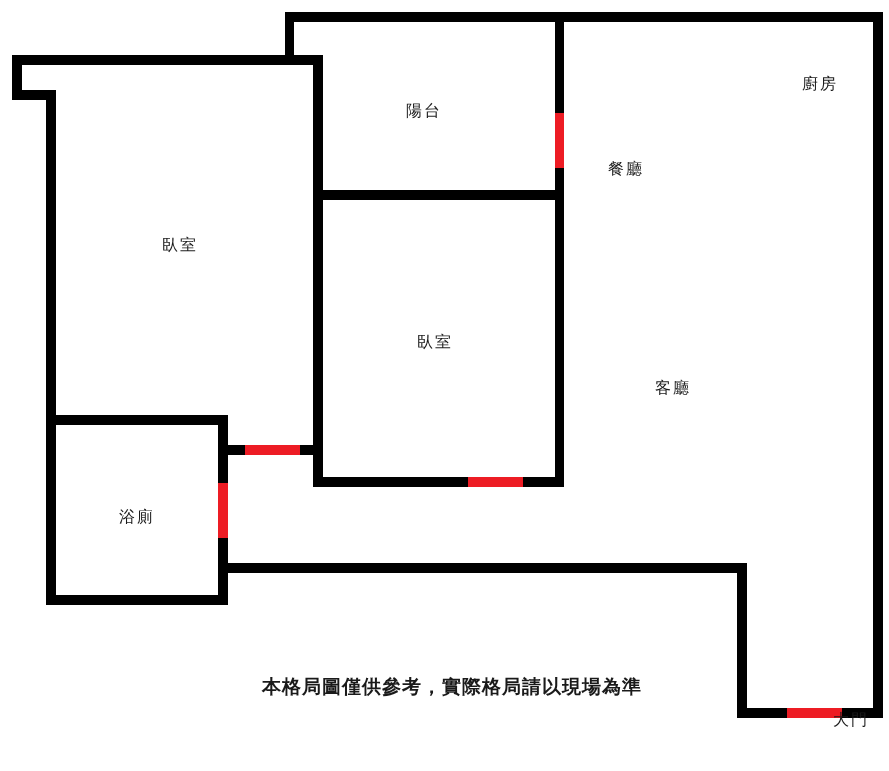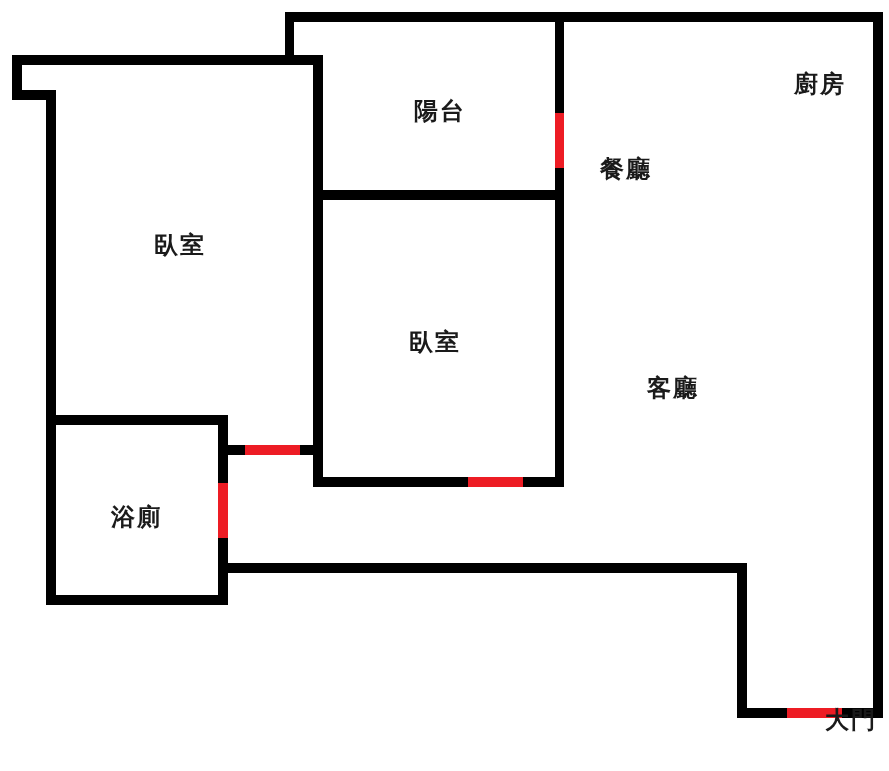--- a/index.html
+++ b/index.html
@@ -25,22 +25,22 @@
     position:absolute;
     background:var(--wall);
   }
   .door{
     position:absolute;
     background:var(--door);
   }
   .room-label{
     position:absolute;
     transform:translate(-50%,-50%);
-    font-size:24px;
-    font-weight:700;
+    font-size:16px;
+    font-weight:400;
     color:var(--text);
     letter-spacing:2px;
     white-space:nowrap;
     line-height:1;
   }
   .disclaimer{
     position:absolute;
     transform:translate(-50%,-50%);
     font-size:19px;
     font-weight:700;
@@ -83,23 +83,24 @@
   <div class="door" style="left:218px;top:483px;width:10px;height:55px"></div>
   <div class="wall" style="left:218px;top:538px;width:10px;height:67px"></div>
   <div class="wall" style="left:46px;top:595px;width:182px;height:10px"></div>
 
   <div class="wall" style="left:218px;top:563px;width:529px;height:10px"></div>
   <div class="wall" style="left:737px;top:563px;width:10px;height:155px"></div>
   <div class="wall" style="left:737px;top:708px;width:50px;height:10px"></div>
   <div class="door" style="left:787px;top:708px;width:55px;height:10px"></div>
   <div class="wall" style="left:842px;top:708px;width:41px;height:10px"></div>
 
-  <span class="room-label" style="left:440px;top:111px">陽台</span>
+  <span class="room-label" style="left:424px;top:111px">陽台</span>
   <span class="room-label" style="left:820px;top:84px">廚房</span>
   <span class="room-label" style="left:626px;top:169px">餐廳</span>
   <span class="room-label" style="left:180px;top:245px">臥室</span>
   <span class="room-label" style="left:435px;top:342px">臥室</span>
   <span class="room-label" style="left:673px;top:388px">客廳</span>
   <span class="room-label" style="left:137px;top:517px">浴廁</span>
   <span class="room-label" style="left:851px;top:720px">大門</span>
 
+  <span class="disclaimer" style="left:452px;top:686px">本格局圖僅供參考，實際格局請以現場為準</span>
 
 </div>
 
 </body></html>

